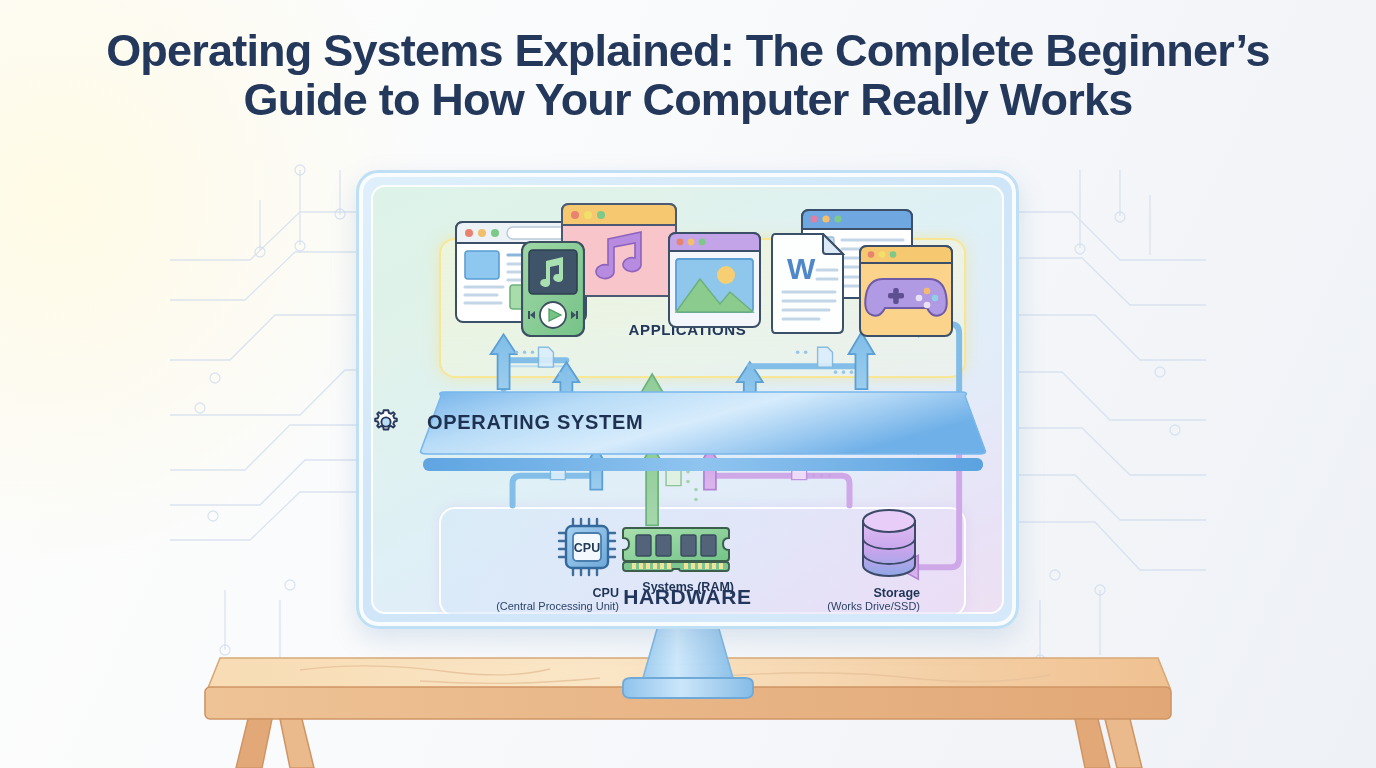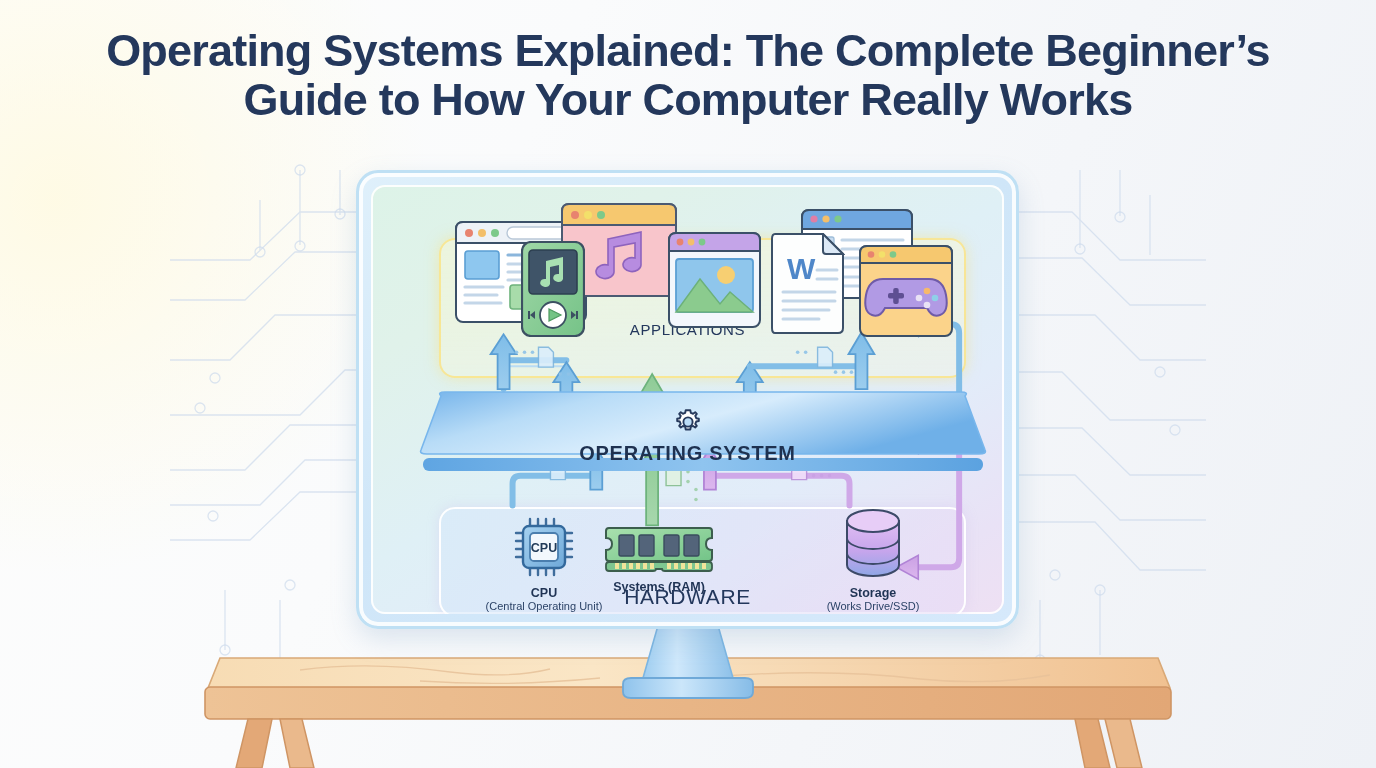--- a/index.html
+++ b/index.html
@@ -62,40 +62,40 @@
     box-shadow:0 0 14px rgba(250,225,130,.55);
   }
   .band-hw{
     left:68px; top:322px; width:527px; height:110px;
     background:linear-gradient(110deg, rgba(213,232,250,.55), rgba(233,220,246,.55));
     border:2px solid rgba(255,255,255,.95);
     box-shadow:0 0 12px rgba(205,190,235,.35);
   }
 
   .band-label{
-    position:absolute; font-weight:normal; color:#23375c; letter-spacing:.6px;
+    position:absolute; font-weight:bold; color:#23375c; letter-spacing:.6px;
   }
   .label-apps{ left:50%; top:136px; transform:translateX(-50%); font-size:15px; }
   .label-hw{ left:50%; top:400px; transform:translateX(-50%); font-size:21px; }
 
   
   .os-slab{ position:absolute; left:44px; top:205px; width:576px; height:78px; }
   .os-slab svg{ display:block; }
   .os-text{
     position:absolute; left:0; top:222px; width:100%;
-    display:flex; align-items:center; gap:5px;
-    font-size:20px; font-weight:bold; color:#1e3150; letter-spacing:.7px;flex-direction:column;
+    display:flex; align-items:center; gap:26px;
+    font-size:20px; font-weight:bold; color:#1e3150; letter-spacing:.7px;
   }
 
   
   .apps-layer{ position:absolute; left:0; top:0; width:100%; height:100%; }
   .app{ position:absolute; }
 
   
-  .hw{ position:absolute; text-align:center; }
+  .hw{ position:absolute; text-align:right; }
   .hw-name{ font-size:12.5px; font-weight:bold; color:#1f3354; margin-top:3px; }
   .hw-sub{ font-size:11px; color:#2c4367; }
 
   
   .arrows{ position:absolute; inset:0; }
   .arrows svg{ width:100%; height:100%; display:block; }
 </style>
 </head>
 <body>
 
@@ -491,21 +491,21 @@
           <path d="M18 4 V11 M26 4 V11 M34 4 V11 M42 4 V11"></path>
           <path d="M18 53 V60 M26 53 V60 M34 53 V60 M42 53 V60"></path>
           <path d="M4 18 H11 M4 26 H11 M4 34 H11 M4 42 H11"></path>
           <path d="M53 18 H60 M53 26 H60 M53 34 H60 M53 42 H60"></path>
         </g>
         <rect x="11" y="11" width="42" height="42" rx="6" fill="url(#cpuG)" stroke="#33699c" stroke-width="2.4"></rect>
         <rect x="18" y="18" width="28" height="28" rx="4" fill="#f2f8fd" stroke="#4a7eae" stroke-width="1.8"></rect>
         <text x="32" y="37" text-anchor="middle" font-family="Liberation Sans, sans-serif" font-size="12.5" font-weight="bold" fill="#213b58">CPU</text>
       </svg>
       <div class="hw-name">CPU</div>
-      <div class="hw-sub">(Central Operating Unit)</div>
+      <div class="hw-sub">(Central Processing Unit)</div>
     </div>
 
     <div class="hw" style="left:213px; top:340px; width:150px;">
       <svg width="116" height="48" viewBox="0 0 116 48">
         <defs>
             <linearGradient id="ramG" x1="0" y1="0" x2="1" y2="1">
           <stop offset="0" stop-color="#a9e0ae"></stop>
               <stop offset="100%" stop-color="#73c488"></stop>
             </linearGradient>
           </defs>
@@ -528,21 +528,21 @@
             <rect x="73" y="38" width="4" height="6"></rect>
           <rect x="80" y="38" width="4" height="6"></rect>
             <rect x="87" y="38" width="4" height="6"></rect>
           <rect x="94" y="38" width="4" height="6"></rect>
             <rect x="101" y="38" width="4" height="6"></rect>
         </g>
       </svg>
       <div class="hw-name">Systems (RAM)</div>
     </div>
 
-    <div class="hw" style="left:427px; top:324px; width:150px;">
+    <div class="hw" style="left:399px; top:324px; width:150px;">
       <svg width="62" height="70" viewBox="0 0 62 70">
         <defs>
             <linearGradient id="dbG" x1="0" y1="0" x2="0" y2="1">
           <stop offset="0" stop-color="#e0bdf2"></stop>
               <stop offset="55%" stop-color="#c6a5ec"></stop>
           <stop offset="100%" stop-color="#8fa7e6"></stop>
             </linearGradient>
           </defs>
         <path d="M5 12 v44 a26 11 0 0 0 52 0 v-44 z" fill="url(#dbG)" stroke="#3c4a68" stroke-width="2"></path>
         <ellipse cx="31" cy="12" rx="26" ry="11" fill="#e7cdf7" stroke="#3c4a68" stroke-width="2"></ellipse>

